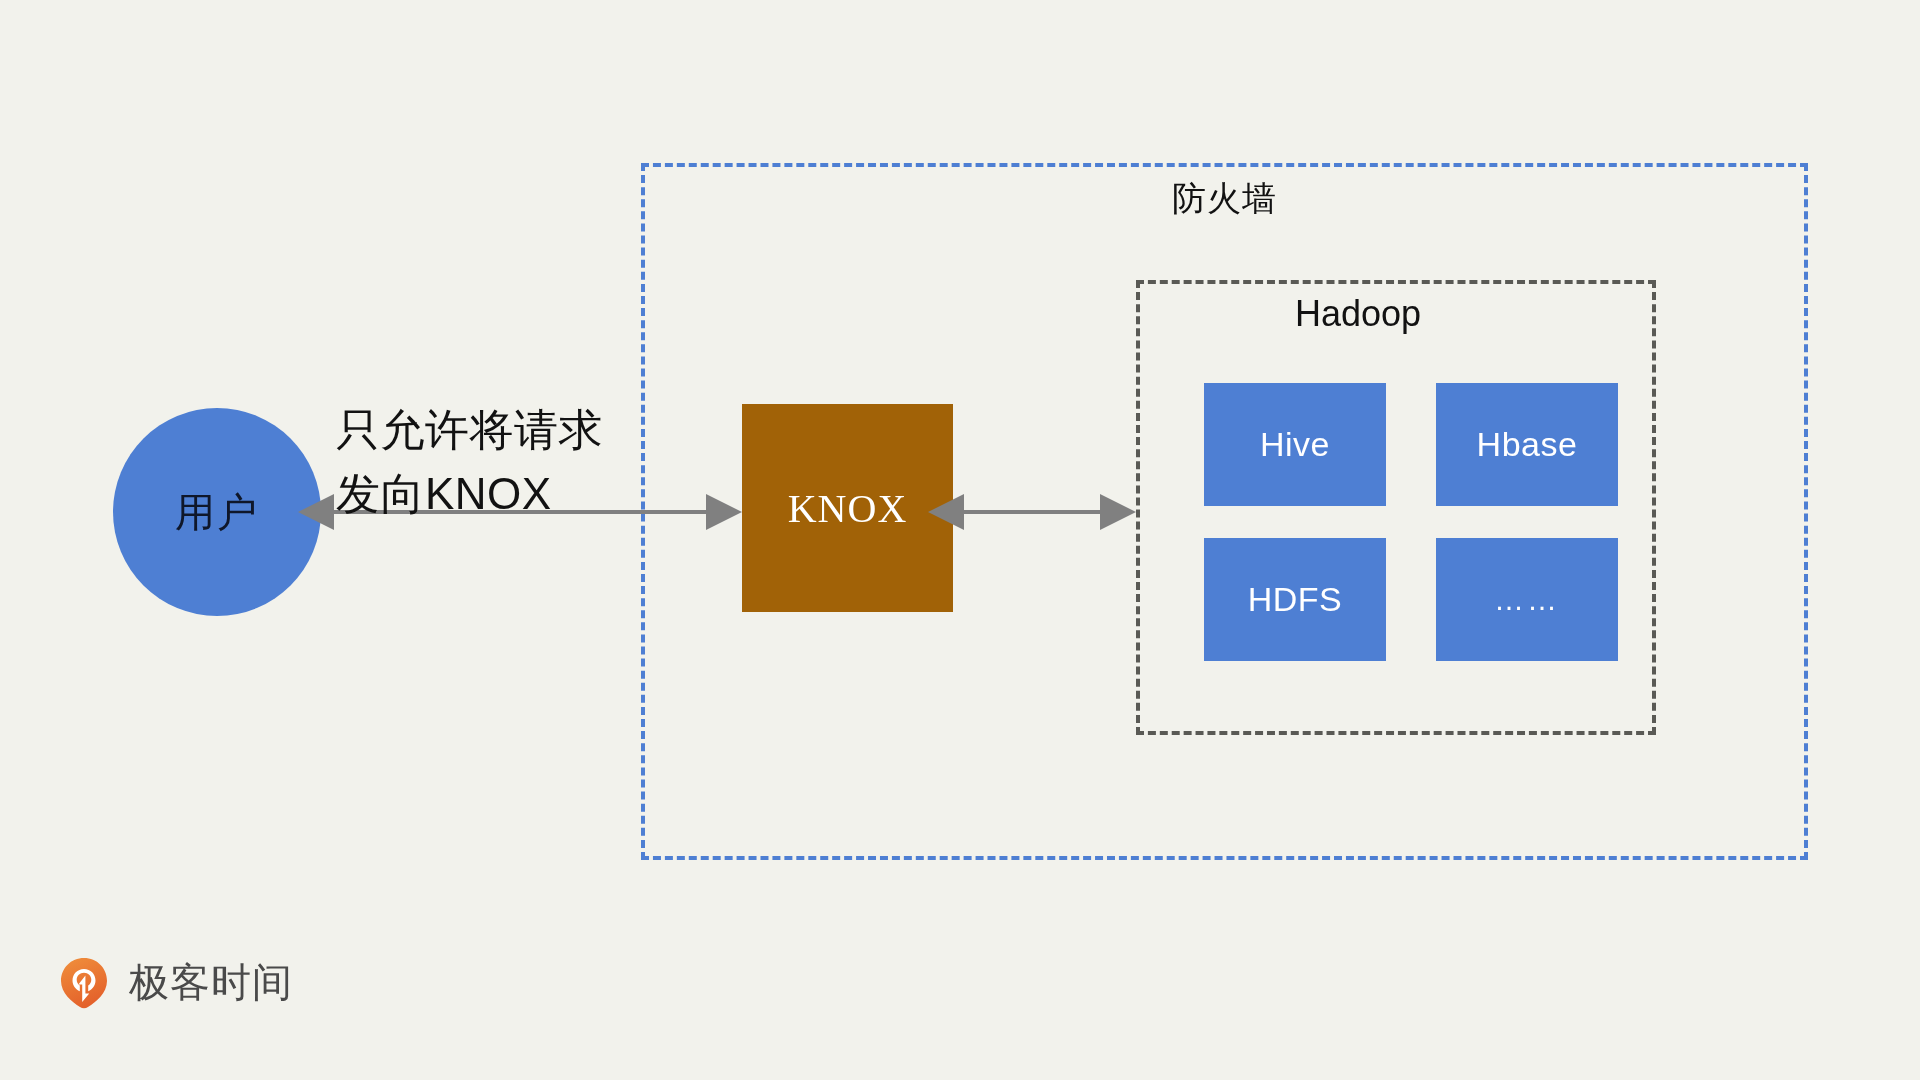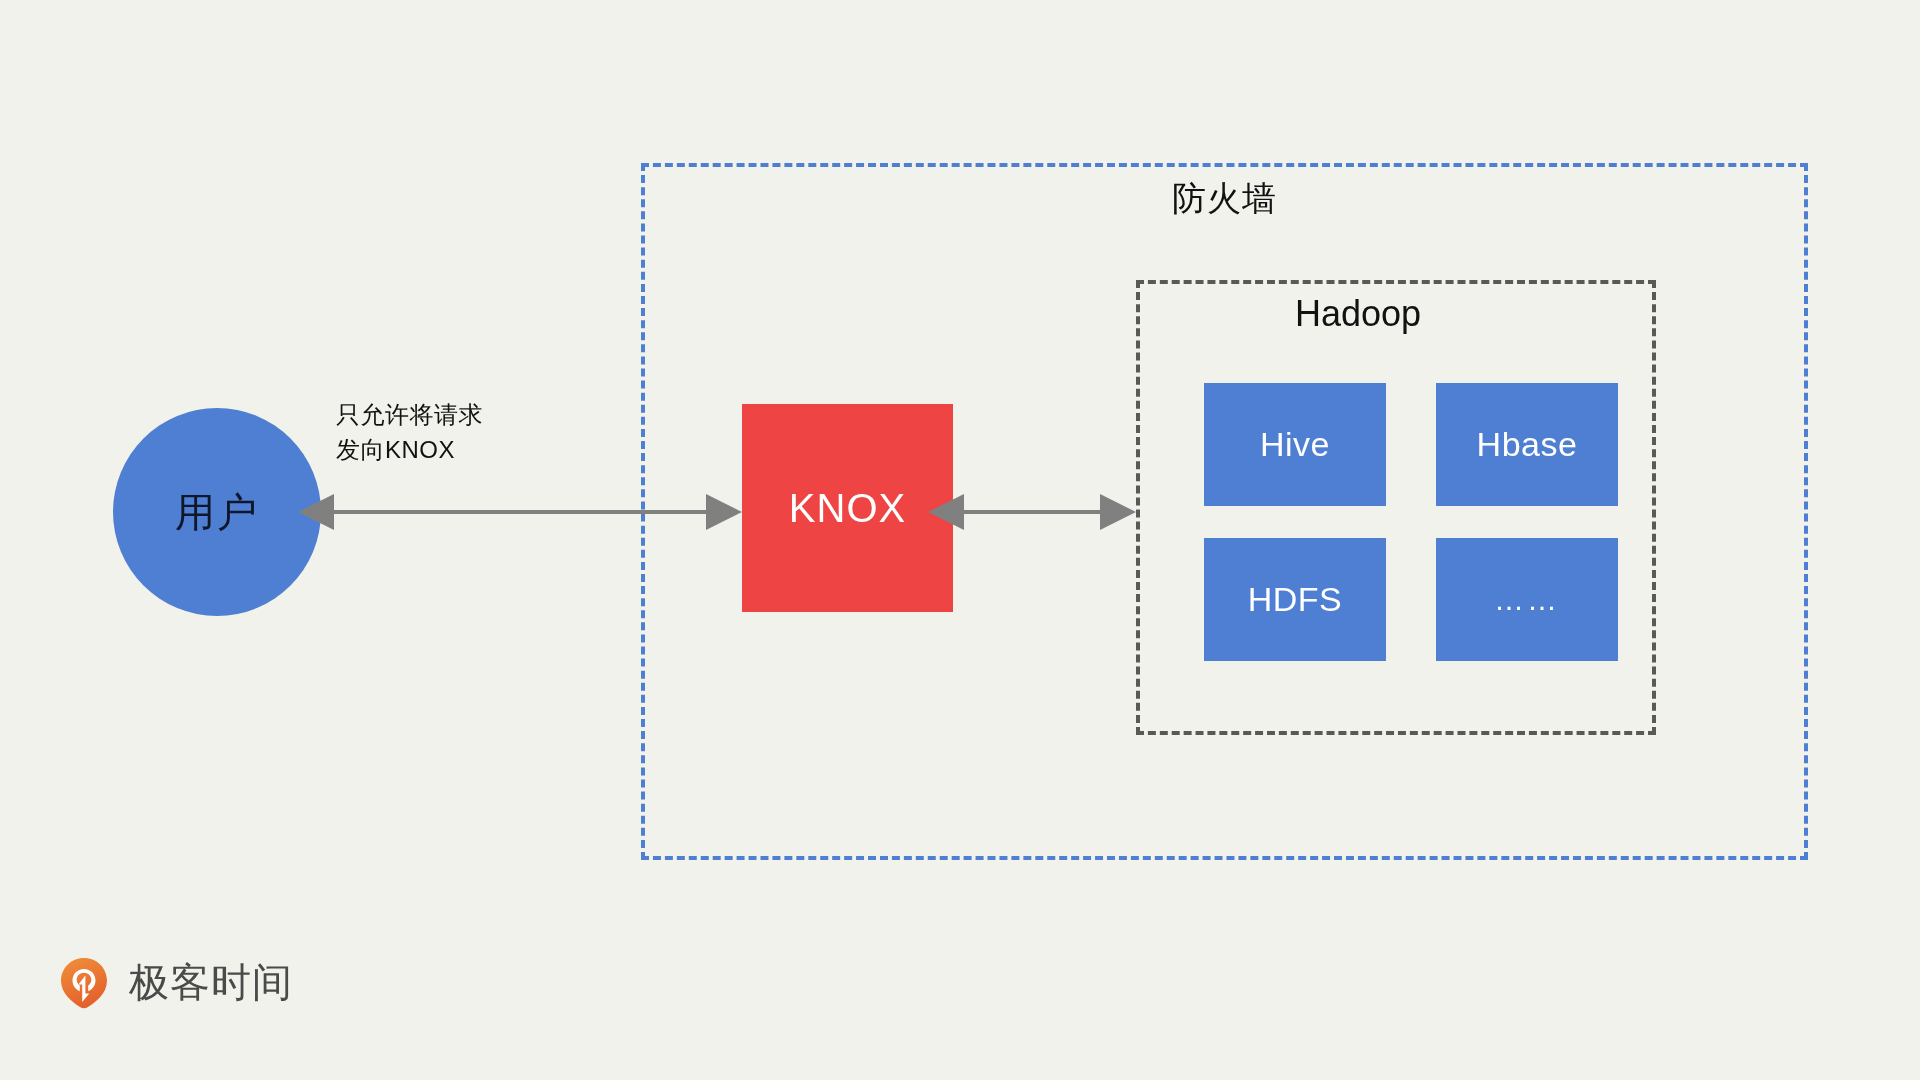--- a/index.html
+++ b/index.html
@@ -102,45 +102,46 @@
     font-family: Liberation Serif, serif;
   }
 
   
   .knox-box {
     position: absolute;
     left: 742px;
     top: 404px;
     width: 211px;
     height: 208px;
-    background: #ef4444;
+    background: #a16207;
     display: flex;
     align-items: center;
     justify-content: center;
     color: #FFFFFF;
     font-size: 40px;
     letter-spacing: 1px;
+    font-family: Liberation Serif, serif;
   }
 
   
   .arrow-svg {
     position: absolute;
     left: 0;
     top: 0;
     width: 1920px;
     height: 1080px;
     pointer-events: none;
   }
 
   
   .flow-label {
     position: absolute;
     left: 336px;
     top: 398px;
-    font-size: 24px;
+    font-size: 44px;
     line-height: 1.45;
     color: #121212;
     letter-spacing: 0.5px;
   }
 
   
   .logo {
     position: absolute;
     left: 60px;
     top: 955px;

